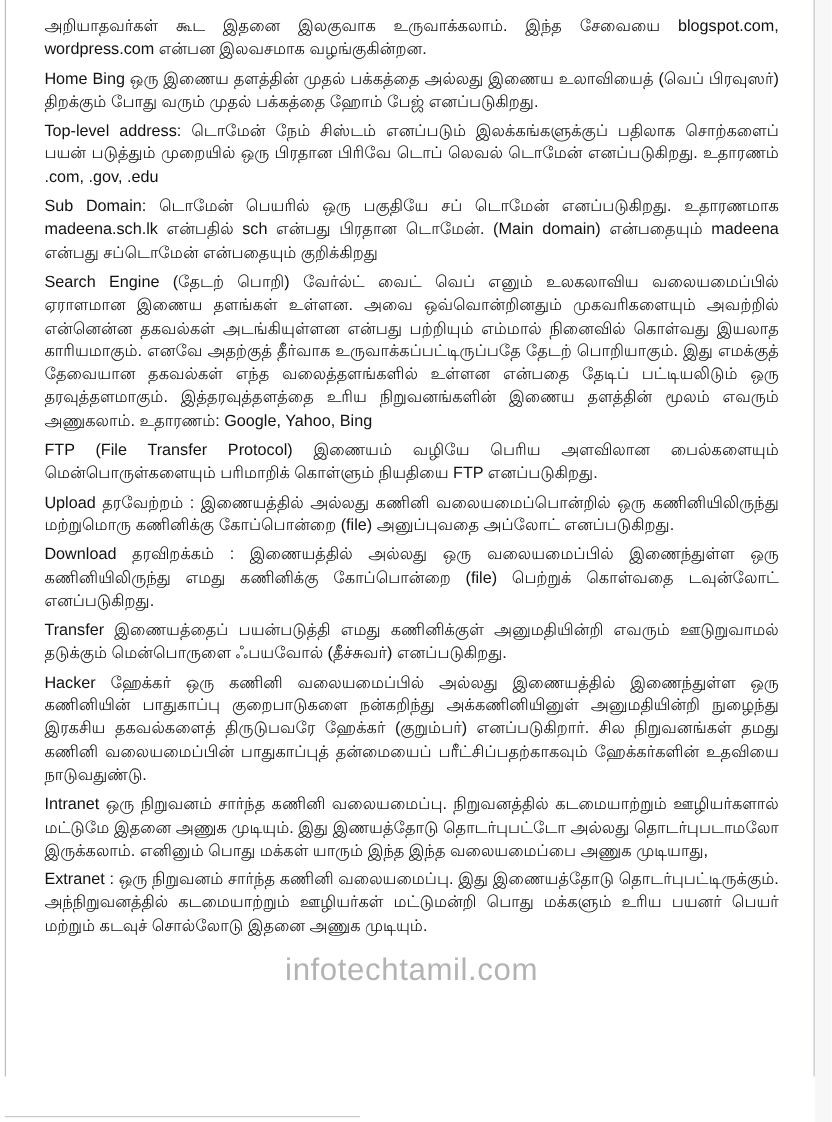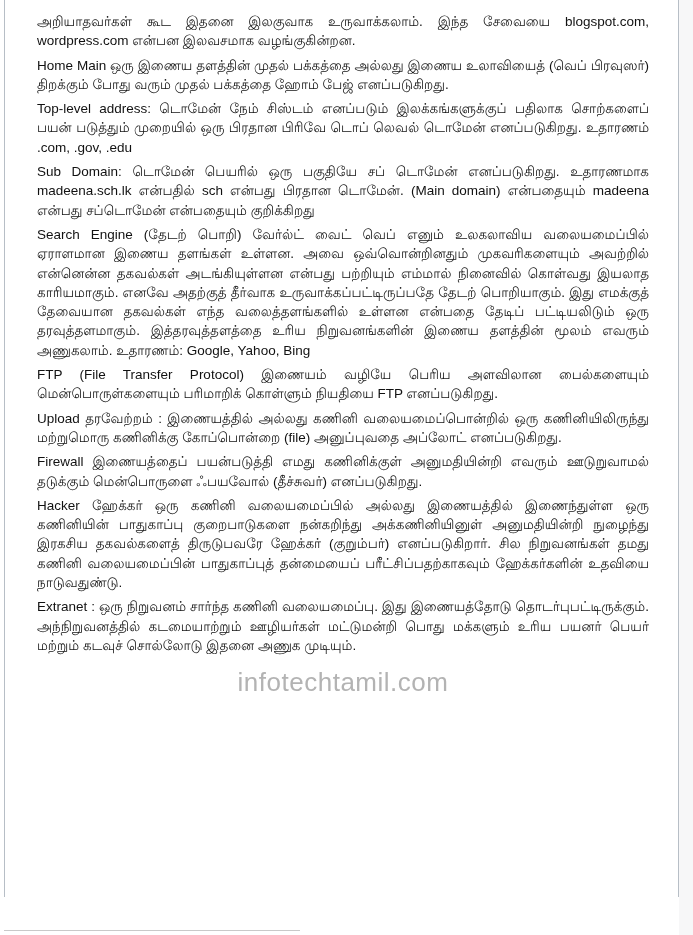--- a/index.html
+++ b/index.html
@@ -59,27 +59,29 @@
     letter-spacing: 0.5px;
     color: #b3b3b3;
   }
 </style>
 </head>
 <body>
 
 <div class="page">
   <div class="content">
     <p>அறியாதவர்கள் கூட இதனை இலகுவாக உருவாக்கலாம். இந்த சேவையை  blogspot.com, wordpress.com என்பன இலவசமாக வழங்குகின்றன.</p>
-    <p>Home Main   ஒரு இணைய தளத்தின் முதல் பக்கத்தை அல்லது இணைய உலாவியைத் (வெப் பிரவுஸர்) திறக்கும் போது வரும் முதல் பக்கத்தை ஹோம் பேஜ் எனப்படுகிறது.</p>
+    <p>Home Bing   ஒரு இணைய தளத்தின் முதல் பக்கத்தை அல்லது இணைய உலாவியைத் (வெப் பிரவுஸர்) திறக்கும் போது வரும் முதல் பக்கத்தை ஹோம் பேஜ் எனப்படுகிறது.</p>
     <p>Top-level address:   டொமேன் நேம் சிஸ்டம் எனப்படும் இலக்கங்களுக்குப் பதிலாக சொற்களைப் பயன் படுத்தும் முறையில் ஒரு பிரதான பிரிவே டொப் லெவல் டொமேன் எனப்படுகிறது. உதாரணம்  .com, .gov, .edu</p>
     <p>Sub Domain:   டொமேன் பெயரில் ஒரு பகுதியே சப் டொமேன் எனப்படுகிறது. உதாரணமாக  madeena.sch.lk என்பதில்  sch  என்பது பிரதான டொமேன்.  (Main domain)    என்பதையும்  madeena  என்பது சப்டொமேன் என்பதையும் குறிக்கிறது</p>
     <p>Search Engine  (தேடற் பொறி) வேர்ல்ட் வைட் வெப் எனும் உலகலாவிய வலையமைப்பில் ஏராளமான இணைய தளங்கள் உள்ளன. அவை ஒவ்வொன்றினதும் முகவரிகளையும் அவற்றில் என்னென்ன தகவல்கள் அடங்கியுள்ளன என்பது பற்றியும் எம்மால் நினைவில் கொள்வது இயலாத காரியமாகும். எனவே  அதற்குத் தீர்வாக உருவாக்கப்பட்டிருப்பதே தேடற் பொறியாகும்.  இது எமக்குத் தேவையான தகவல்கள் எந்த வலைத்தளங்களில் உள்ளன என்பதை தேடிப் பட்டியலிடும் ஒரு தரவுத்தளமாகும். இத்தரவுத்தளத்தை உரிய நிறுவனங்களின் இணைய தளத்தின் மூலம் எவரும் அணுகலாம். உதாரணம்:  Google, Yahoo, Bing</p>
     <p>FTP (File Transfer Protocol)   இணையம் வழியே பெரிய அளவிலான பைல்களையும் மென்பொருள்களையும் பரிமாறிக் கொள்ளும் நியதியை  FTP  எனப்படுகிறது.</p>
     <p>Upload தரவேற்றம் : இணையத்தில் அல்லது கணினி வலையமைப்பொன்றில் ஒரு கணினியிலிருந்து மற்றுமொரு கணினிக்கு கோப்பொன்றை (file) அனுப்புவதை அப்லோட் எனப்படுகிறது.</p>
-    <p>Firewall  இணையத்தைப் பயன்படுத்தி எமது கணினிக்குள் அனுமதியின்றி எவரும் ஊடுறுவாமல் தடுக்கும் மென்பொருளை ஃபயவோல் (தீச்சுவர்) எனப்படுகிறது.</p>
+    <p>Download தரவிறக்கம் : இணையத்தில் அல்லது ஒரு வலையமைப்பில் இணைந்துள்ள ஒரு கணினியிலிருந்து எமது கணினிக்கு கோப்பொன்றை (file) பெற்றுக் கொள்வதை டவுன்லோட் எனப்படுகிறது.</p>
+    <p>Transfer  இணையத்தைப் பயன்படுத்தி எமது கணினிக்குள் அனுமதியின்றி எவரும் ஊடுறுவாமல் தடுக்கும் மென்பொருளை ஃபயவோல் (தீச்சுவர்) எனப்படுகிறது.</p>
     <p>Hacker ஹேக்கர் ஒரு கணினி வலையமைப்பில் அல்லது இணையத்தில் இணைந்துள்ள ஒரு கணினியின் பாதுகாப்பு குறைபாடுகளை நன்கறிந்து அக்கணினியினுள் அனுமதியின்றி நுழைந்து இரகசிய தகவல்களைத் திருடுபவரே ஹேக்கர் (குறும்பர்) எனப்படுகிறார். சில நிறுவனங்கள் தமது கணினி வலையமைப்பின் பாதுகாப்புத் தன்மையைப் பரீட்சிப்பதற்காகவும் ஹேக்கர்களின் உதவியை நாடுவதுண்டு.</p>
+    <p>Intranet  ஒரு நிறுவனம் சார்ந்த கணினி வலையமைப்பு. நிறுவனத்தில் கடமையாற்றும் ஊழியர்களால் மட்டுமே இதனை அணுக முடியும். இது இணயத்தோடு தொடர்புபட்டோ அல்லது தொடர்புபடாமலோ இருக்கலாம். எனினும் பொது மக்கள் யாரும் இந்த இந்த வலையமைப்பை அணுக முடியாது,</p>
     <p>Extranet : ஒரு நிறுவனம் சார்ந்த கணினி வலையமைப்பு. இது இணையத்தோடு தொடர்புபட்டிருக்கும். அந்நிறுவனத்தில் கடமையாற்றும் ஊழியர்கள் மட்டுமன்றி பொது மக்களும் உரிய பயனர் பெயர் மற்றும் கடவுச் சொல்லோடு இதனை அணுக முடியும்.</p>
     <div class="watermark">infotechtamil.com</div>
 
   </div>
 </div>
 <div class="bottom-rule"></div>
 <div class="gutter"></div>
 
 </body></html>

